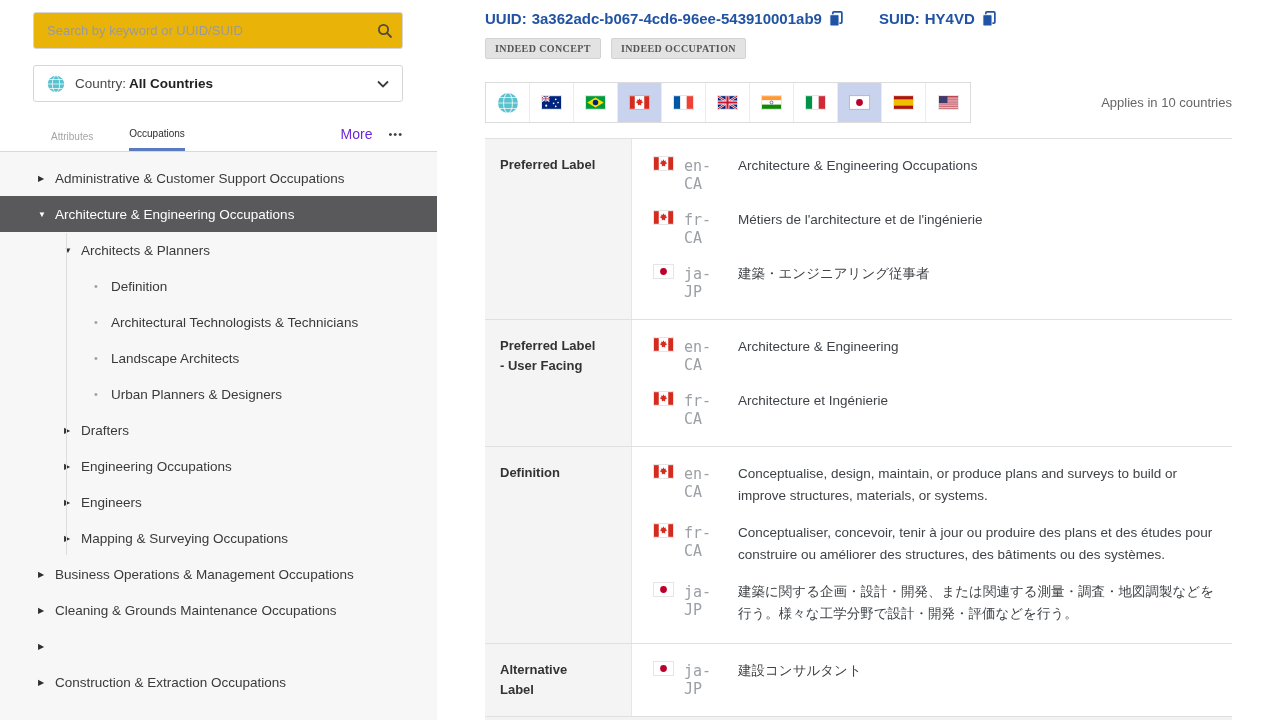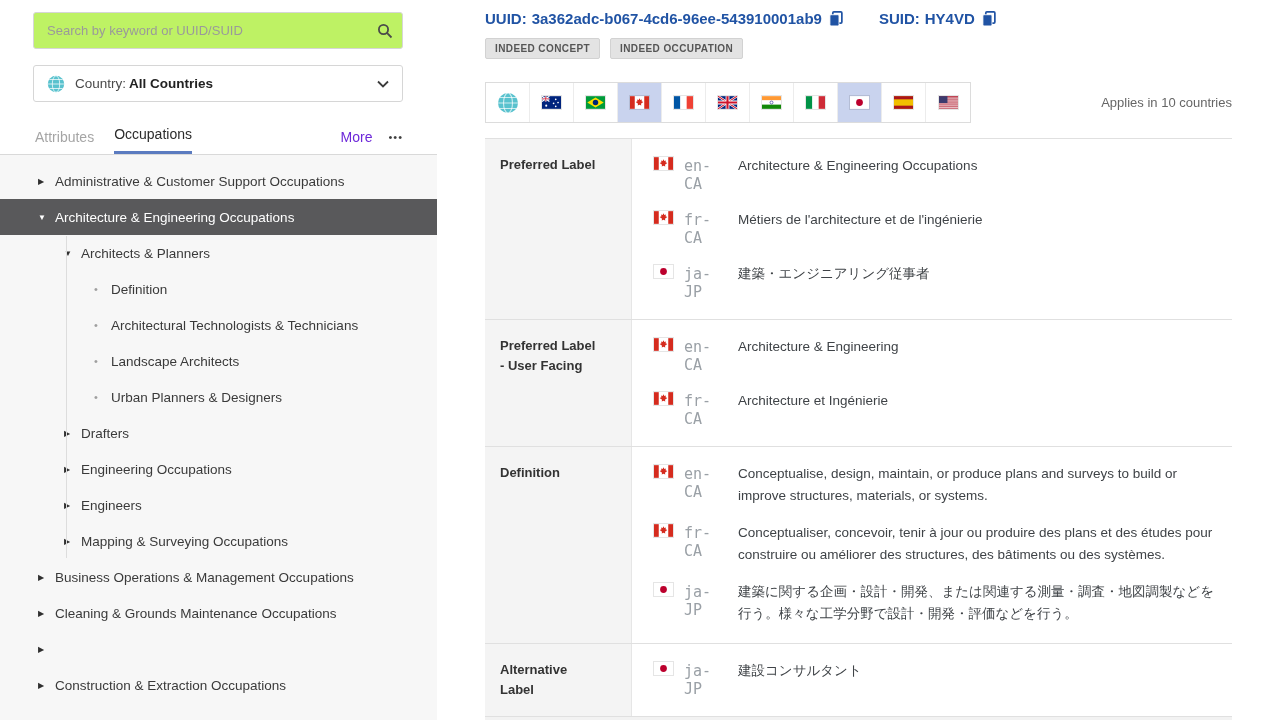--- a/index.html
+++ b/index.html
@@ -4,34 +4,34 @@
 <style>
   * { box-sizing: border-box; margin: 0; padding: 0; }
   html,body { width:1279px; height:720px; overflow:hidden; background:#fff;
     font-family:"Liberation Sans","DejaVu Sans",sans-serif; }
   .app { position:relative; width:1279px; height:720px; }
 
   
   .sidebar { position:absolute; left:0; top:0; width:437px; height:720px; background:#fff;
     display:flex; flex-direction:column; }
   .search-box { margin:12px 34px 0 33px; height:37px; border:1px solid #d6d6d6; border-radius:3px;
-    background:#bef264; display:flex; align-items:center; }
+    background:#eab308; display:flex; align-items:center; }
   .search-box input { flex:1; border:none; outline:none; font-size:13px; color:#333;
     padding:0 6px 0 13px; font-family:inherit; background:transparent; }
   .search-box input::placeholder { color:#9a9a9a; }
   .search-ic { width:34px; display:flex; justify-content:center; align-items:center; cursor:pointer; }
 
   .country-dd { margin:16px 34px 0 33px; height:37px; border:1px solid #d6d6d6; border-radius:3px;
     display:flex; align-items:center; padding:0 13px; cursor:pointer; font-size:13.5px; color:#4a4a4a; }
   .country-dd .cf-text { margin-left:10px; }
   .country-dd b { color:#222; font-weight:bold; margin-left:3px; }
   .country-dd .chev { margin-left:auto; display:flex; }
 
   .tabs { display:flex; align-items:flex-end; margin:24px 34px 0 35px; }
-  .tab { font-size:14px; padding-bottom:9px; cursor:pointer; }
+  .tab { font-size:10px; padding-bottom:9px; cursor:pointer;margin-left:16px; }
   .tab.inactive { color:#a5a5a5; margin-right:20px; }
   .tab.active { color:#2b2b2b; border-bottom:3px solid #5b7bc0; }
   .tabs-right { margin-left:auto; display:flex; align-items:center; gap:16px; padding-bottom:9px; }
   .more { font-size:14px; color:#6d28d9; cursor:pointer;text-align:right; }
   .dots { font-size:11px; color:#3f3f3f; letter-spacing:1px; cursor:pointer; }
 
   .tree { flex:1; border-top:1px solid #d9d9d9; background:#f7f7f7; padding-top:8px;
     position:relative; overflow:hidden; }
   .guide { position:absolute; left:66px; top:81px; width:1px; height:322px; background:#ddd; }
   .trow { height:36px; display:flex; align-items:center; font-size:13.5px; color:#3a3a3a; cursor:pointer; }
@@ -46,21 +46,21 @@
   .trow[data-selected="true"] .tw::before { color:#fff; }
 
   
   .detail { position:absolute; left:485px; top:0; width:747px; height:720px; background:#fff; }
   .idrow { display:flex; align-items:center; margin-top:10px; font-size:15px; font-weight:bold;
     color:#2053a4; }
   .idrow .copy-ic { margin:0 0 0 7px; cursor:pointer; display:flex; }
   .idrow .suid-group { margin-left:36px; display:flex; align-items:center;justify-content:center; }
   .idrow .lbl { margin-right:5px; }
 
-  .badges { display:flex; gap:10px; margin-top:11px; }
+  .badges { display:flex; gap:10px; margin-top:11px;font-family:Liberation Serif, serif; }
   .badge { background:#e3e3e3; border:1px solid #d2d2d2; color:#555; font-size:10px; font-weight:bold;
     padding:4px 9px; letter-spacing:.4px; border-radius:2px; }
 
   .flagbar-row { display:flex; align-items:center; margin-top:23px; }
   .flagbar { display:flex; border:1px solid #dcdcdc; background:#fff; }
   .fcell { width:44px; height:39px; display:flex; align-items:center; justify-content:center;
     border-right:1px solid #ececec; cursor:pointer; }
   .fcell:last-child { border-right:none; }
   .fcell[data-selected="true"] { background:#c9d3ee; }
   .applies { margin-left:auto; font-size:13px; color:#666; }

